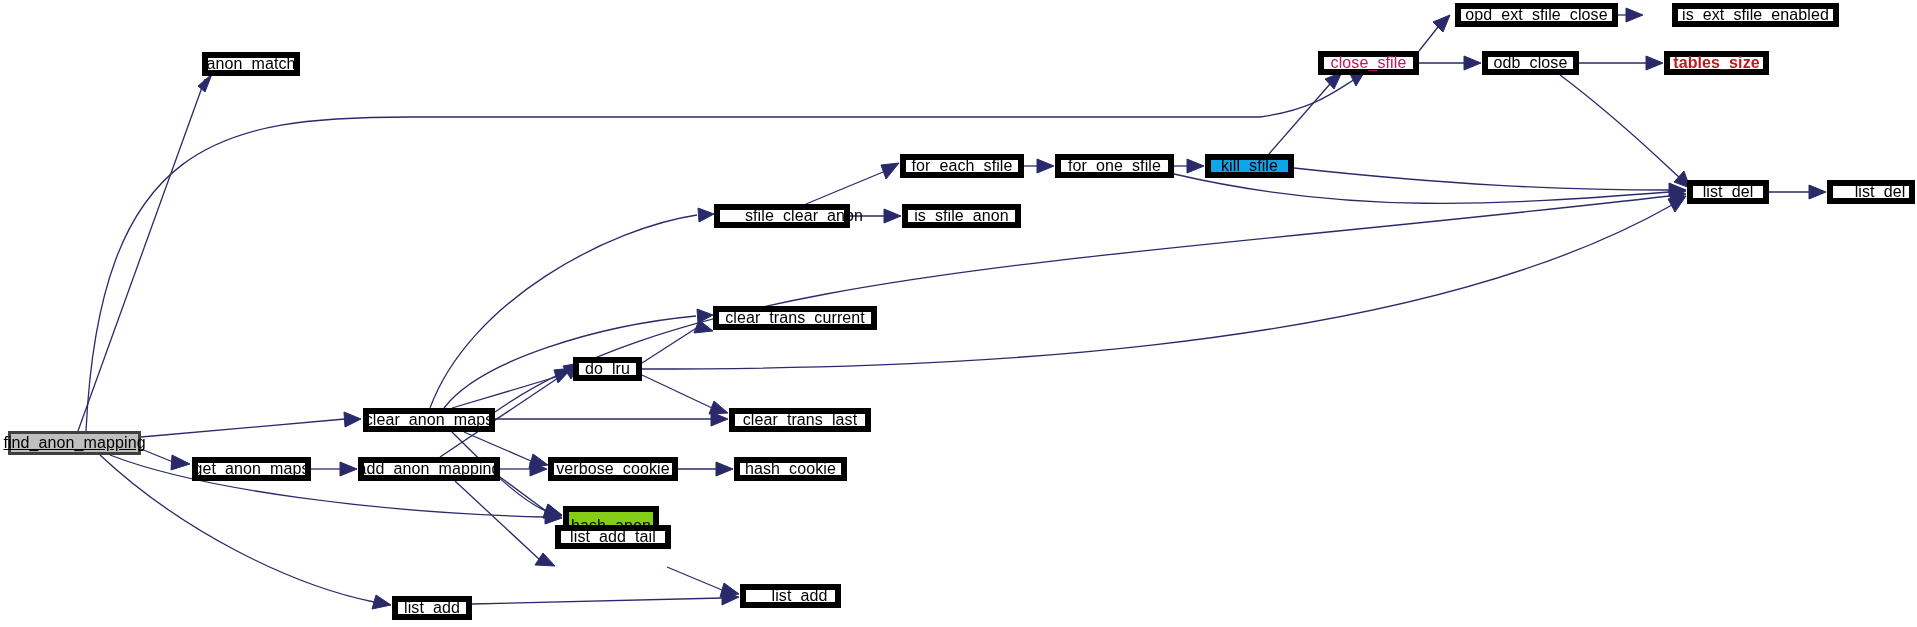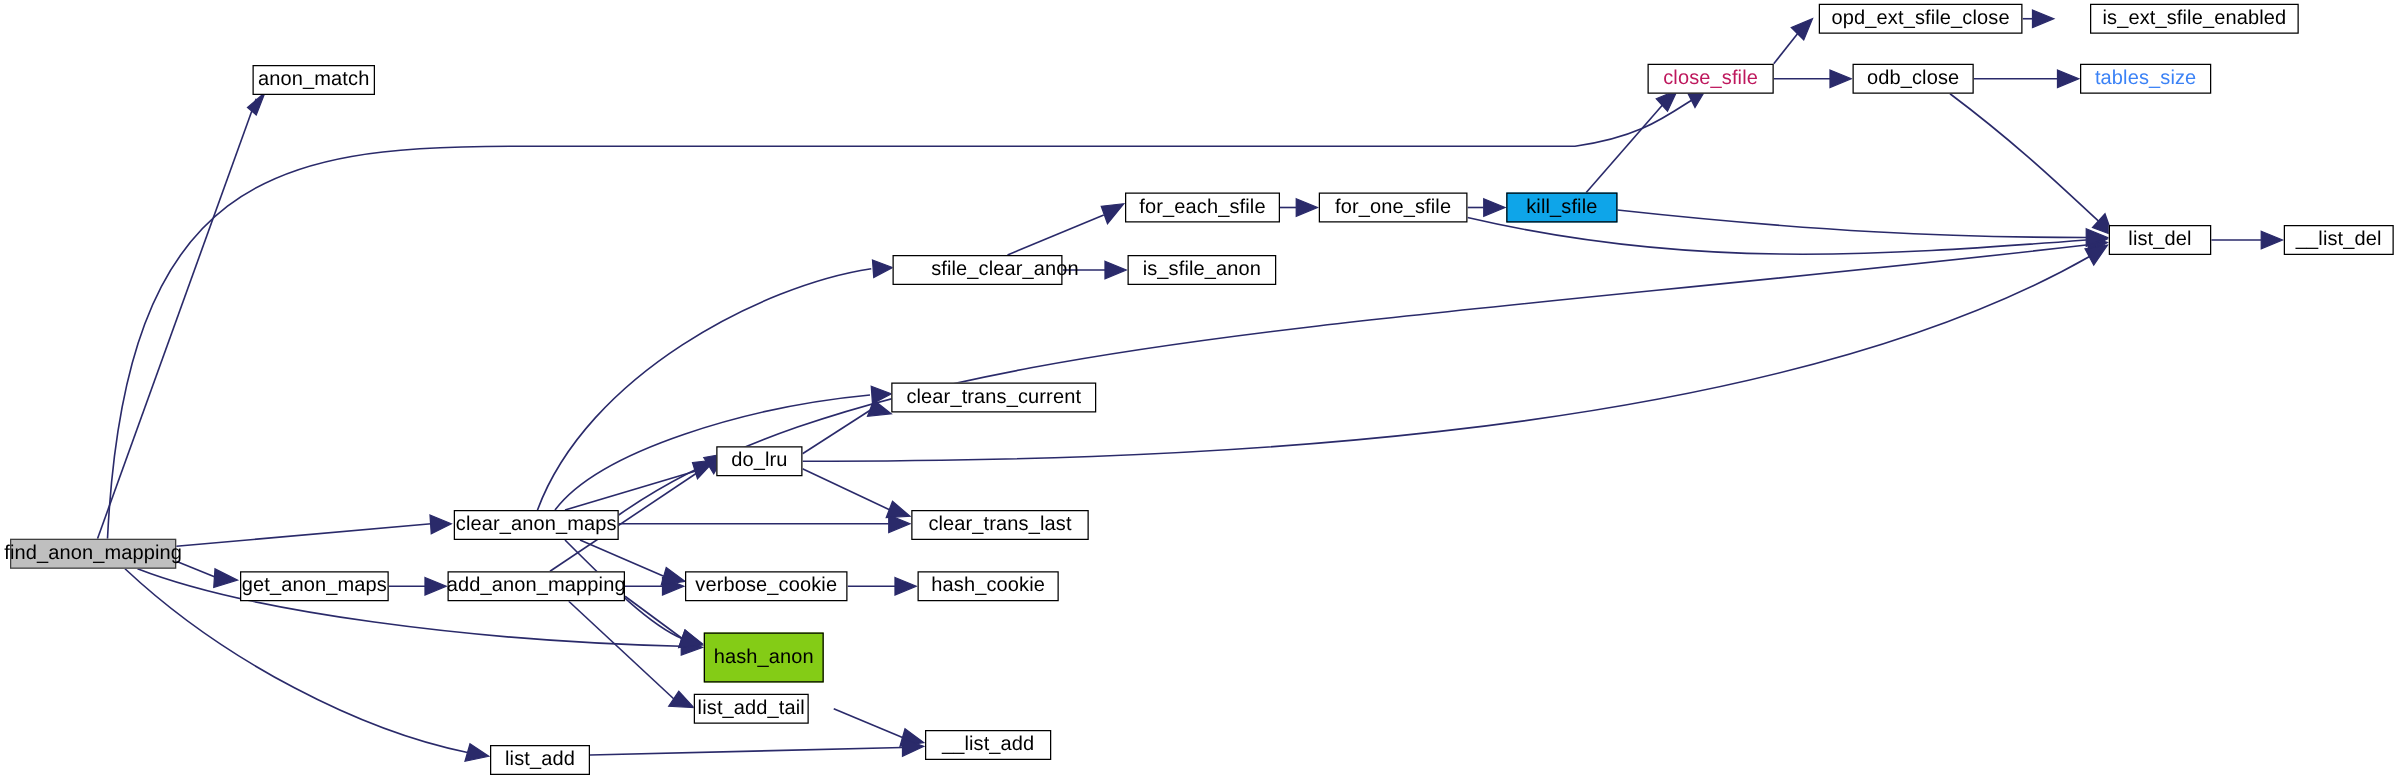--- a/index.html
+++ b/index.html
@@ -30,32 +30,33 @@
     top: 0;
     width: 1917px;
     height: 627px;
   }
   .node {
     position: absolute;
     box-sizing: border-box;
     display: flex;
     align-items: center;
     justify-content: center;
-    border: 1px solid #404040;
+    border: 6px solid #404040;
     background: #ffffff;
     color: #000000;
     font-size: 16px;
     line-height: 1;
     white-space: nowrap;
     letter-spacing: 0.1px;
     cursor: pointer;
   }
   .node.current {
     background: #bfbfbf;
-    border: 1px solid #0c4a6e;
+    border: 3px solid #0c4a6e;
+    text-decoration: underline;
   }
   .node .label {
     pointer-events: none;
   }
 </style>
 </head>
 <body>
 
 <div id="graph-root">
   <svg id="edge-layer" viewBox="0 0 1917 627" width="1917" height="627" xmlns="http://www.w3.org/2000/svg">
@@ -229,21 +230,21 @@
       </div>
       <div class="node" style="left: 573px; top: 357px; width: 69px; height: 24px; background: rgb(255, 255, 255); border-color: rgb(0, 0, 0); color: rgb(0, 0, 0);">
         <span class="label">do_lru</span>
       </div>
       <div class="node" style="left: 548px; top: 457px; width: 130px; height: 24px; background: rgb(255, 255, 255); border-color: rgb(0, 0, 0); color: rgb(0, 0, 0);">
         <span class="label">verbose_cookie</span>
       </div>
       <div class="node" style="left: 563px; top: 506px; width: 96px; height: 40px; background: #84cc16; border-color: rgb(0, 0, 0); color: rgb(0, 0, 0);">
         <span class="label">hash_anon</span>
       </div>
-      <div class="node" style="left: 555px; top: 555px; width: 92px; height: 24px; background: rgb(255, 255, 255); border-color: rgb(0, 0, 0); color: rgb(0, 0, 0);">
+      <div class="node" style="left: 555px; top: 525px; width: 116px; height: 24px; background: rgb(255, 255, 255); border-color: rgb(0, 0, 0); color: rgb(0, 0, 0);">
         <span class="label">list_add_tail</span>
       </div>
       <div class="node" style="left: 714px; top: 204px; width: 136px; height: 24px; background: rgb(255, 255, 255); border-color: rgb(0, 0, 0); color: rgb(0, 0, 0); padding-left: 44px;">
         <span class="label">sfile_clear_anon</span>
       </div>
       <div class="node" style="left: 713px; top: 306px; width: 164px; height: 24px; background: rgb(255, 255, 255); border-color: rgb(0, 0, 0); color: rgb(0, 0, 0);">
         <span class="label">clear_trans_current</span>
       </div>
       <div class="node" style="left: 729px; top: 408px; width: 142px; height: 24px; background: rgb(255, 255, 255); border-color: rgb(0, 0, 0); color: rgb(0, 0, 0);">
         <span class="label">clear_trans_last</span>
@@ -271,21 +272,21 @@
       </div>
       <div class="node" style="left: 1455px; top: 3px; width: 163px; height: 24px; background: rgb(255, 255, 255); border-color: rgb(0, 0, 0); color: rgb(0, 0, 0);">
         <span class="label">opd_ext_sfile_close</span>
       </div>
       <div class="node" style="left: 1482px; top: 51px; width: 97px; height: 24px; background: rgb(255, 255, 255); border-color: rgb(0, 0, 0); color: rgb(0, 0, 0);">
         <span class="label">odb_close</span>
       </div>
       <div class="node" style="left: 1644px; top: 3px; width: 167px; height: 24px; background: rgb(255, 255, 255); border-color: rgb(0, 0, 0); color: rgb(0, 0, 0); margin-left: 28px;">
         <span class="label">is_ext_sfile_enabled</span>
       </div>
-      <div class="node" style="left: 1664px; top: 51px; width: 105px; height: 24px; background: rgb(255, 255, 255); border-color: rgb(0, 0, 0); color: #3b82f6;">
+      <div class="node" style="left: 1664px; top: 51px; width: 105px; height: 24px; background: rgb(255, 255, 255); border-color: rgb(0, 0, 0); color: #b91c1c; font-weight: bold;">
         <span class="label">tables_size</span>
       </div>
       <div class="node" style="left: 1687px; top: 180px; width: 82px; height: 24px; background: rgb(255, 255, 255); border-color: rgb(0, 0, 0); color: rgb(0, 0, 0);">
         <span class="label">list_del</span>
       </div>
       <div class="node" style="left: 1827px; top: 180px; width: 88px; height: 24px; background: rgb(255, 255, 255); border-color: rgb(0, 0, 0); color: rgb(0, 0, 0);">
         <span class="label">__list_del</span>
       </div>
     </div>
 </div>

